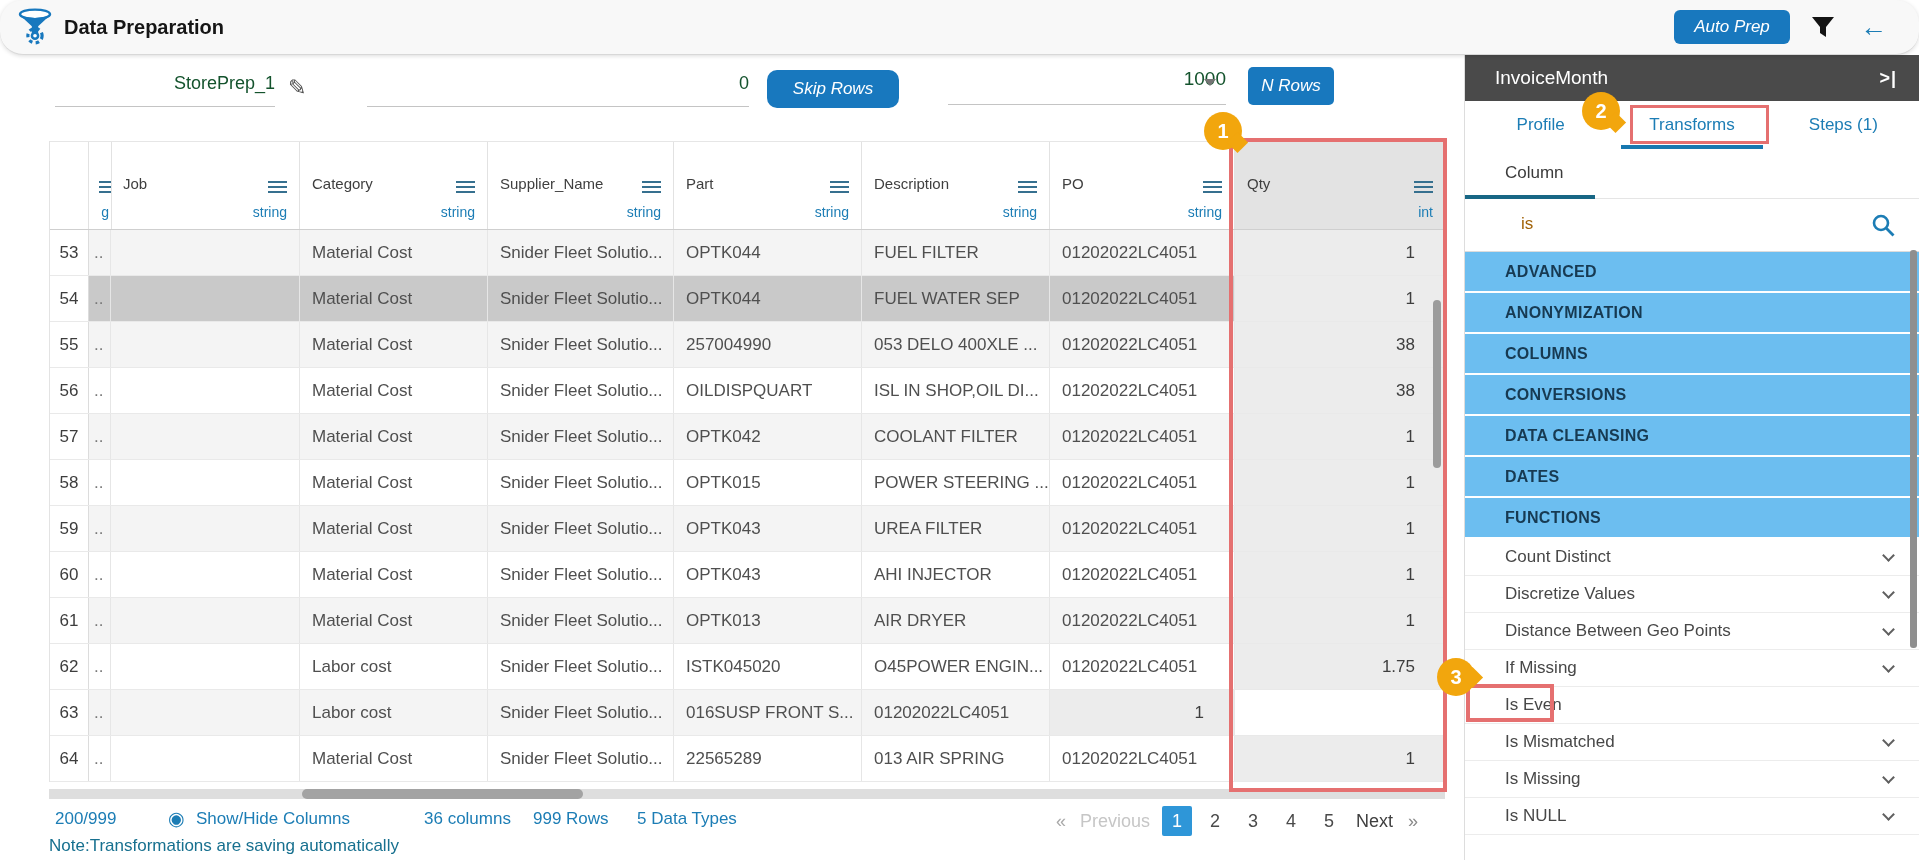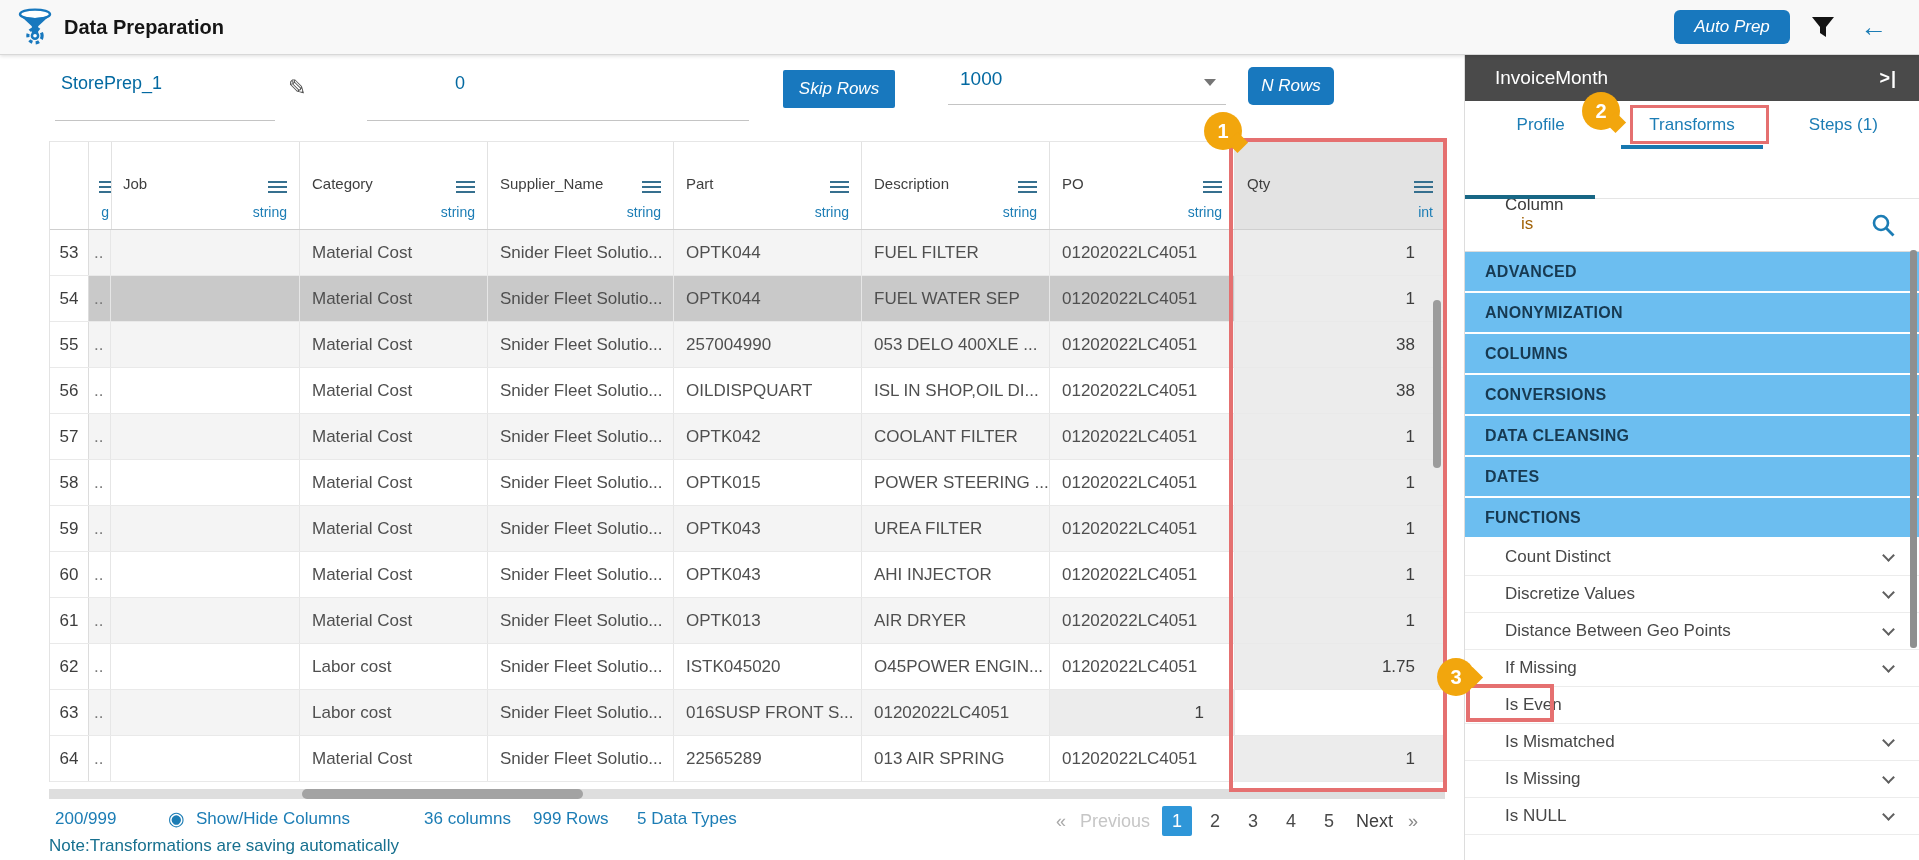--- a/index.html
+++ b/index.html
@@ -2,37 +2,37 @@
 <html><head>
 <meta charset="utf-8">
 <style>
   * { margin:0; padding:0; box-sizing:border-box; }
   html,body { width:1919px; height:860px; }
   body { position:relative; overflow:hidden; background:#fff; font-family:"Liberation Sans",sans-serif; color:#333; }
 
   
   .topbar { position:absolute; left:0; top:0; width:1919px; height:55px; background:#f8f8f8;
             border-bottom:1px solid #d8d8d8; box-shadow:0 1px 4px rgba(0,0,0,.14);
-            display:flex; align-items:center; z-index:30; }
+            display:flex; align-items:center; z-index:30;border-radius:23px; }
   .topbar .logo { margin-left:16px; width:38px; height:40px; }
   .topbar .title { margin-left:10px; font-size:20px; font-weight:bold; color:#161616; }
   .topbar .spacer { flex:1; }
   .btn { background:#1878be; color:#fff; border:none; border-radius:6px; font-family:inherit;
          font-size:17px; cursor:pointer;font-style:italic; }
   .autoprep { width:116px; height:34px; margin-right:20px; }
   .filter-ic { width:26px; height:26px; margin-right:24px; }
   .back-ic { font-size:27px; color:#1c7db5; margin-right:32px; line-height:26px; }
 
   
-  .fld { position:absolute; border-bottom:1px solid #c4c4c4; font-size:18px; color:#0369a1;
-         padding:0 0 26px 6px; white-space:nowrap; }
+  .fld { position:absolute; border-bottom:1px solid #c4c4c4; font-size:18px; color:#14532d;
+         padding:0 0 12px 6px; white-space:nowrap;text-align:right; }
   .f-name { left:55px; top:73px; width:220px; }
   .edit-ic { position:absolute; left:288px; top:75px; font-size:22px; color:#4f4f4f; }
   .f-skip { left:367px; top:73px; width:382px; padding-left:88px; }
-  .b-skip { position:absolute; left:767px; top:70px; width:112px; height:38px; border-radius:2px;margin-left:16px; }
+  .b-skip { position:absolute; left:767px; top:70px; width:132px; height:38px; border-radius:10px; }
   .f-sel  { left:948px; top:68px; width:278px; font-size:19px; padding-left:12px; padding-bottom:14px; }
   .caret  { position:absolute; right:10px; bottom:18px; width:0; height:0;
             border-left:6px solid transparent; border-right:6px solid transparent;
             border-top:7px solid #757575; }
   .b-nrows { position:absolute; left:1248px; top:67px; width:86px; height:38px; border-radius:5px; }
 
   
   .table { position:absolute; left:49px; top:141px; width:1396px; border-left:1px solid #e3e3e3; }
   .gridrow { display:grid; grid-template-columns:39px 22px 189px 188px 186px 188px 188px 185px 211px; }
   .thead { height:89px; border-top:1px solid #e6e6e6; border-bottom:1px solid #cfcfcf; background:#fff; }
@@ -95,26 +95,26 @@
   
   .panel { position:absolute; left:1464px; top:55px; width:455px; height:805px; background:#fff;
            border-left:1px solid #ddd; }
   .p-header { height:46px; background:#4a4a4a; color:#fff; display:flex; align-items:center; }
   .p-header .ptitle { margin-left:30px; font-size:19px; }
   .p-header .pcollapse { margin-left:auto; margin-right:22px; font-size:18px; font-weight:bold; letter-spacing:1px; }
   .p-tabs { height:48px; display:flex; }
   .p-tab { flex:1; text-align:center; line-height:48px; font-size:17px; color:#1c7db5; position:relative; cursor:pointer; }
   .p-tab.on::after { content:""; position:absolute; left:5px; right:5px; bottom:0; height:4px; background:#1778b0; }
   .p-subtab { height:50px; position:relative; border-bottom:1px solid #e5e5e5; }
-  .p-subtab .stlabel { position:absolute; left:40px; top:14px; font-size:17px; color:#3b3b3b;margin-top:32px; }
+  .p-subtab .stlabel { position:absolute; left:40px; top:14px; font-size:17px; color:#3b3b3b; }
   .p-subtab .stline { position:absolute; left:0; bottom:-1px; width:130px; height:4px; background:#176785; }
   .p-search { height:53px; position:relative; border-bottom:1px solid #dcdcdc; }
   .p-search .sval { position:absolute; left:56px; top:15px; font-size:17px; color:#a16207; }
   .p-search svg { position:absolute; right:22px; top:13px; }
-  .cat { height:39px; margin-bottom:2px; background:#6cbef0; line-height:39px; padding-left:20px;
+  .cat { height:39px; margin-bottom:2px; background:#6cbef0; line-height:39px; padding-left:40px;
          font-size:16px; font-weight:bold; color:#173a52; letter-spacing:.3px; cursor:pointer; }
   .fn { height:37px; line-height:36px; padding-left:40px; font-size:17px; color:#474747;
         border-bottom:1px solid #ececec; position:relative; cursor:pointer; }
   .chev { position:absolute; right:26px; top:12px; width:9px; height:9px;
           border-right:2px solid #5f5f5f; border-bottom:2px solid #5f5f5f; transform:rotate(45deg); }
   .p-scroll { position:absolute; left:1910px; top:250px; width:7px; height:398px; background:#8f8f8f; border-radius:3px; z-index:15; }
 </style>
 </head>
 <body>
 

